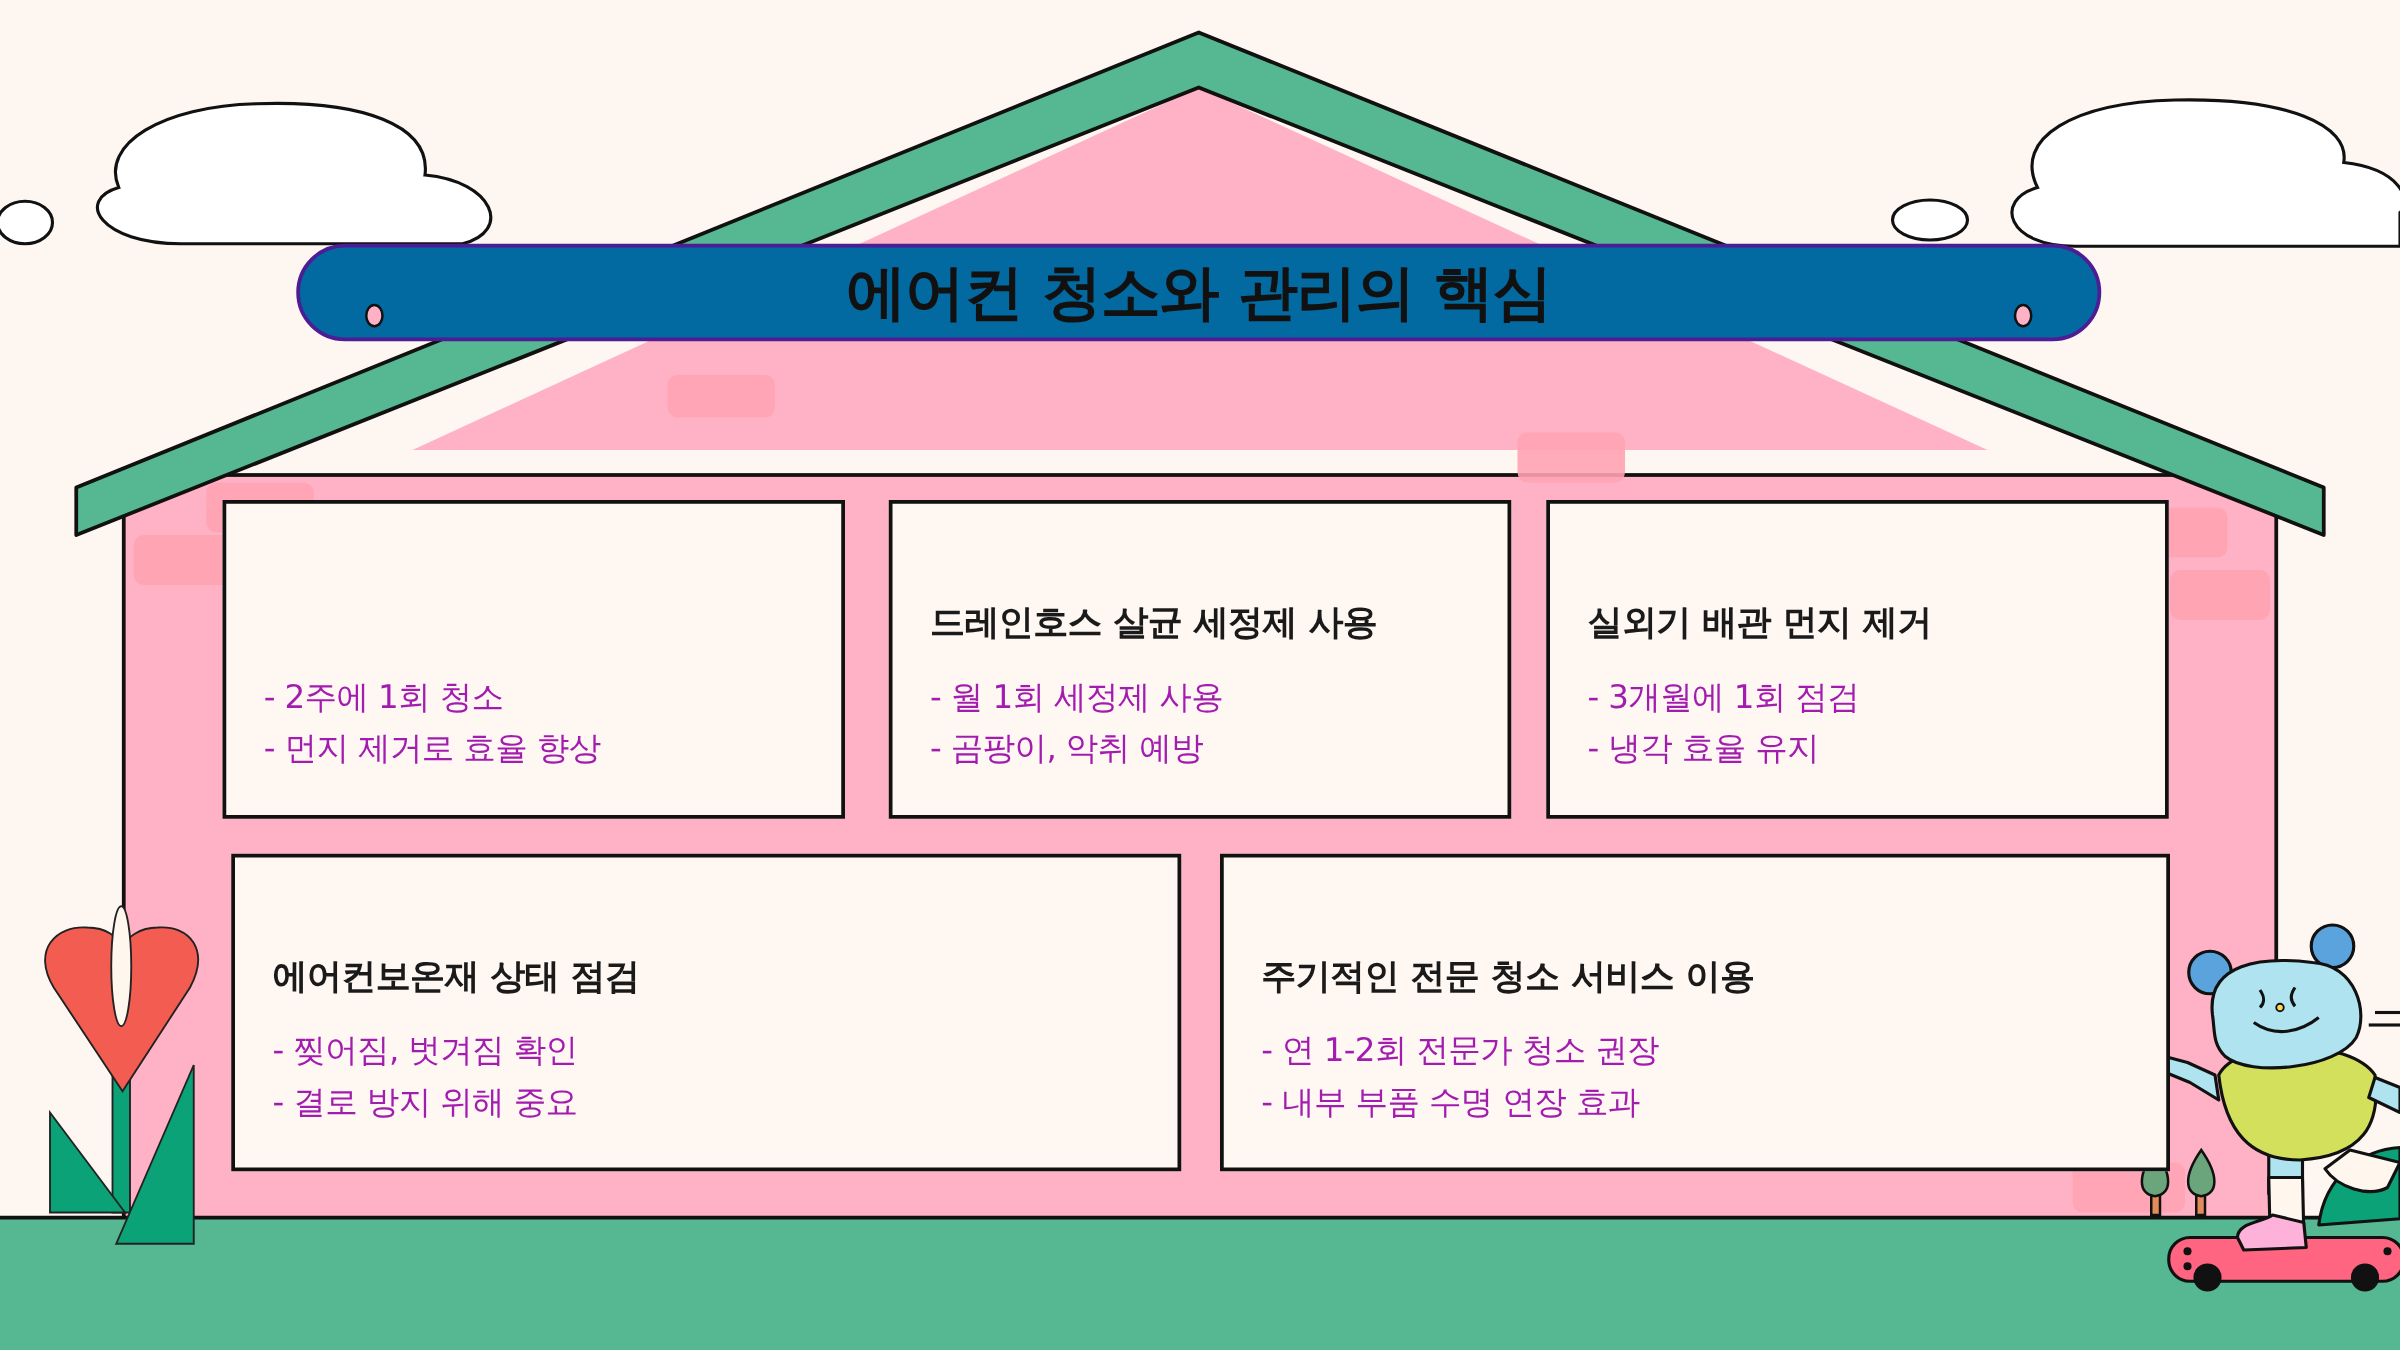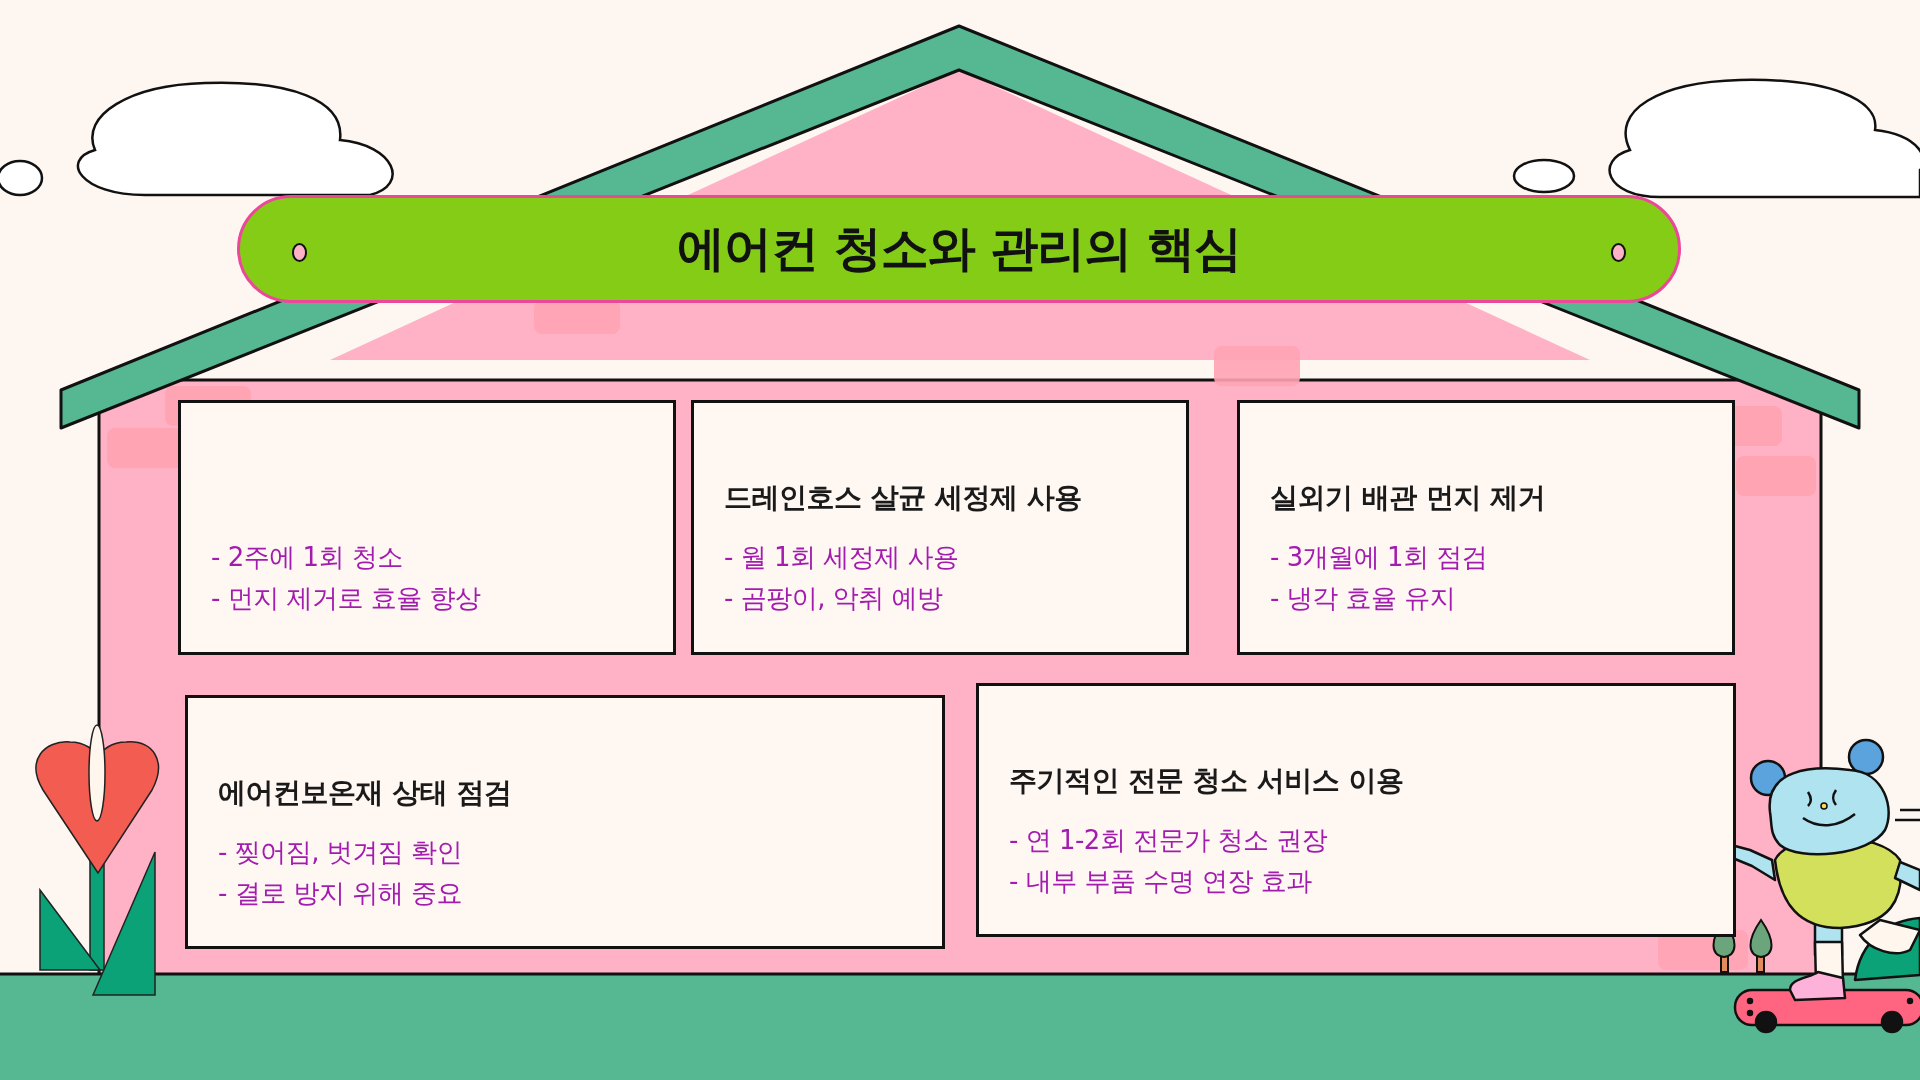--- a/index.html
+++ b/index.html
@@ -1,20 +1,20 @@
 <!DOCTYPE html>
 <html><head>
 <meta charset="utf-8">
 <style>
   html, body { margin:0; padding:0; }
   body { width:1920px; height:1080px; overflow:hidden; background:#fdf6f1; position:relative;
          font-family:"DejaVu Sans","Liberation Sans",sans-serif; }
   .layer { position:absolute; left:0; top:0; }
-  .banner { position:absolute; left:237px; top:195px; width:1444px; height:108px;
-            background:#84cc16; border:3px solid #ec4899; border-radius:56px; box-sizing:border-box; }
+  .banner { position:absolute; left:237px; top:195px; width:1444px; height:78px;
+            background:#0369a1; border:3px solid #4c1d95; border-radius:56px; box-sizing:border-box; }
   .banner .dot { position:absolute; top:45px; width:15px; height:19px; border-radius:50%;
                  background:#ffb2c5; border:2.5px solid #111; box-sizing:border-box; }
   .banner .title { position:absolute; left:0; right:0; top:0; bottom:0; display:flex;
                    align-items:center; justify-content:center; font-size:48px; font-weight:bold;
                    color:#111; letter-spacing:-1px; }
   .card { position:absolute; background:#fff7f2; border:3px solid #111; box-sizing:border-box; }
   .card .heading { position:absolute; left:30px; font-size:28px; font-weight:bold; color:#1a1a1a; letter-spacing:-0.5px; }
   .card .line { position:absolute; left:30px; font-size:26px; color:#a21caf; letter-spacing:-0.5px; }
 </style>
 </head>
@@ -106,33 +106,33 @@
   <span class="dot" style="left:52px;"></span>
   <span class="dot" style="right:52px;"></span>
   <div class="title">에어컨 청소와 관리의 핵심</div>
 </div>
 
 <div class="card" style="left:178px; top:400px; width:498px; height:255px;">
   <div class="line" style="top:137px;">- 2주에 1회 청소</div>
   <div class="line" style="top:178px;">- 먼지 제거로 효율 향상</div>
 </div>
 
-<div class="card" style="left:691px; top:400px; width:498px; height:255px;text-decoration:underline;">
+<div class="card" style="left:711px; top:400px; width:498px; height:255px;text-decoration:underline;">
   <div class="heading" style="top:76px;">드레인호스 살균 세정제 사용</div>
   <div class="line" style="top:137px;">- 월 1회 세정제 사용</div>
   <div class="line" style="top:178px;">- 곰팡이, 악취 예방</div>
 </div>
 
 <div class="card" style="left:1237px; top:400px; width:498px; height:255px;">
   <div class="heading" style="top:76px;">실외기 배관 먼지 제거</div>
   <div class="line" style="top:137px;">- 3개월에 1회 점검</div>
   <div class="line" style="top:178px;">- 냉각 효율 유지</div>
 </div>
 
-<div class="card" style="left:185px; top:683px; width:760px; height:254px;margin-top:12px;">
+<div class="card" style="left:185px; top:683px; width:760px; height:254px;">
   <div class="heading" style="top:76px;">에어컨보온재 상태 점검</div>
   <div class="line" style="top:137px;">- 찢어짐, 벗겨짐 확인</div>
   <div class="line" style="top:178px;">- 결로 방지 위해 중요</div>
 </div>
 
 <div class="card" style="left:976px; top:683px; width:760px; height:254px;">
   <div class="heading" style="top:76px;">주기적인 전문 청소 서비스 이용</div>
   <div class="line" style="top:137px;">- 연 1-2회 전문가 청소 권장</div>
   <div class="line" style="top:178px;">- 내부 부품 수명 연장 효과</div>
 </div>

